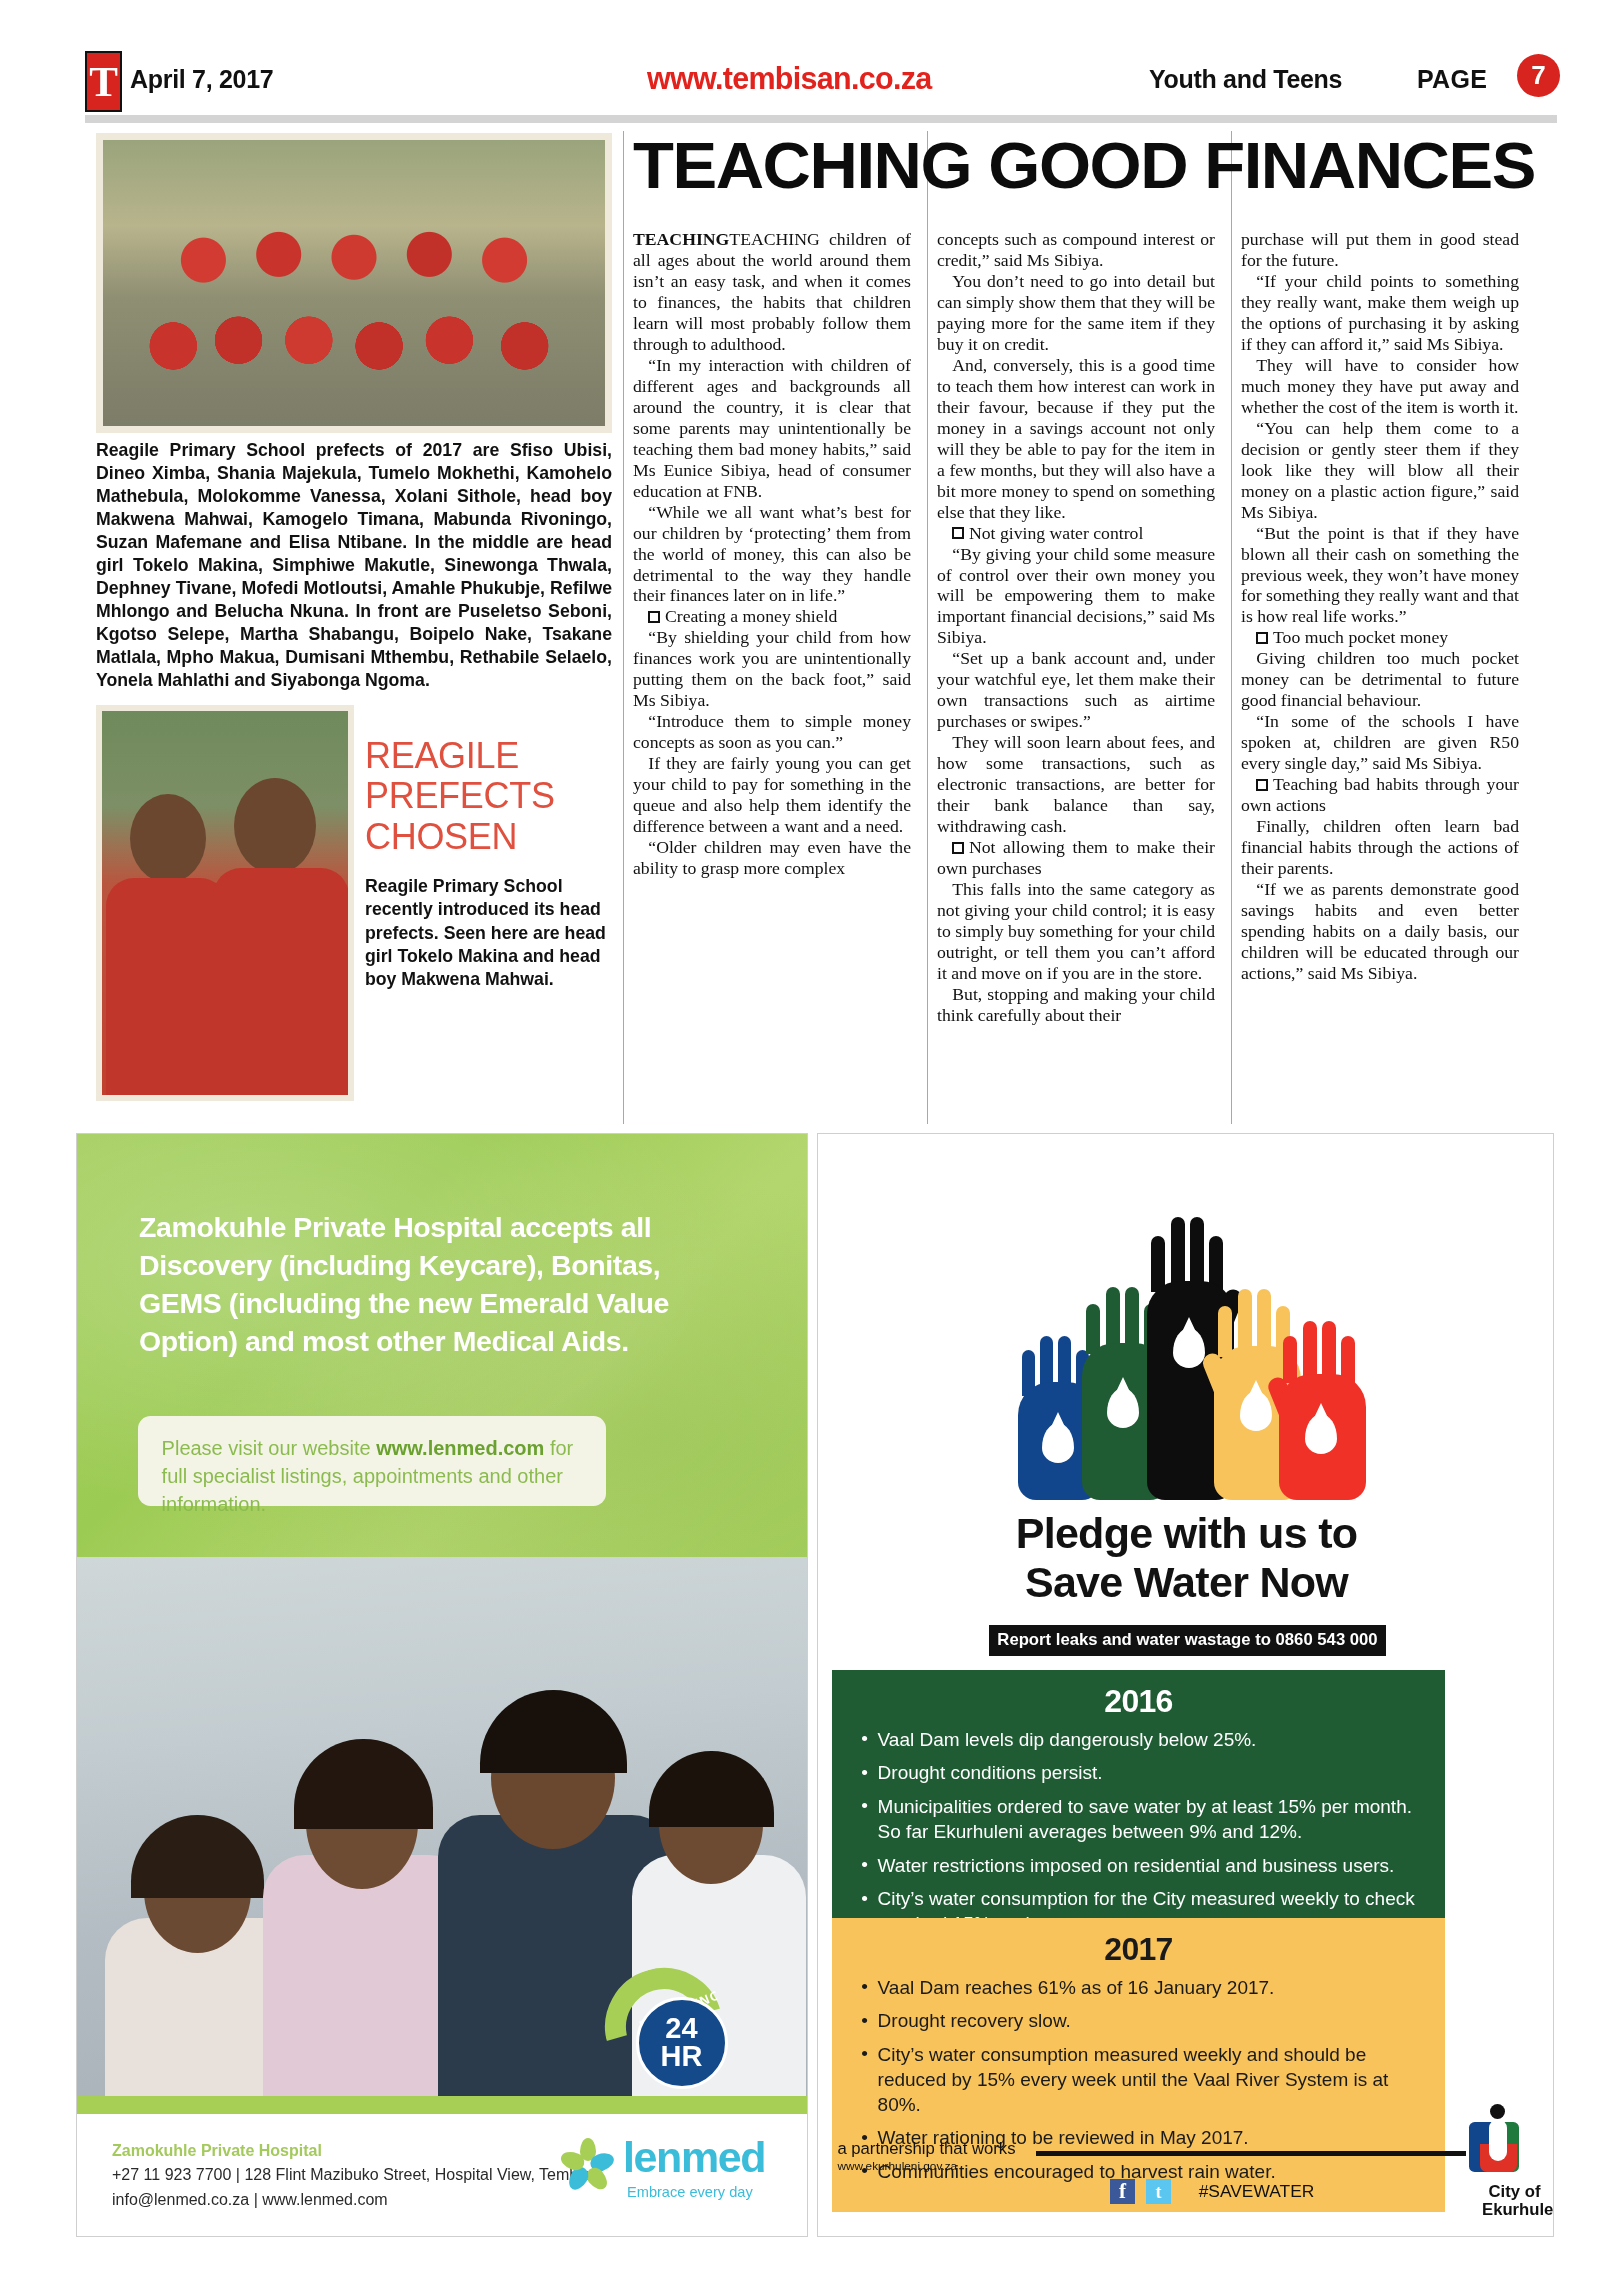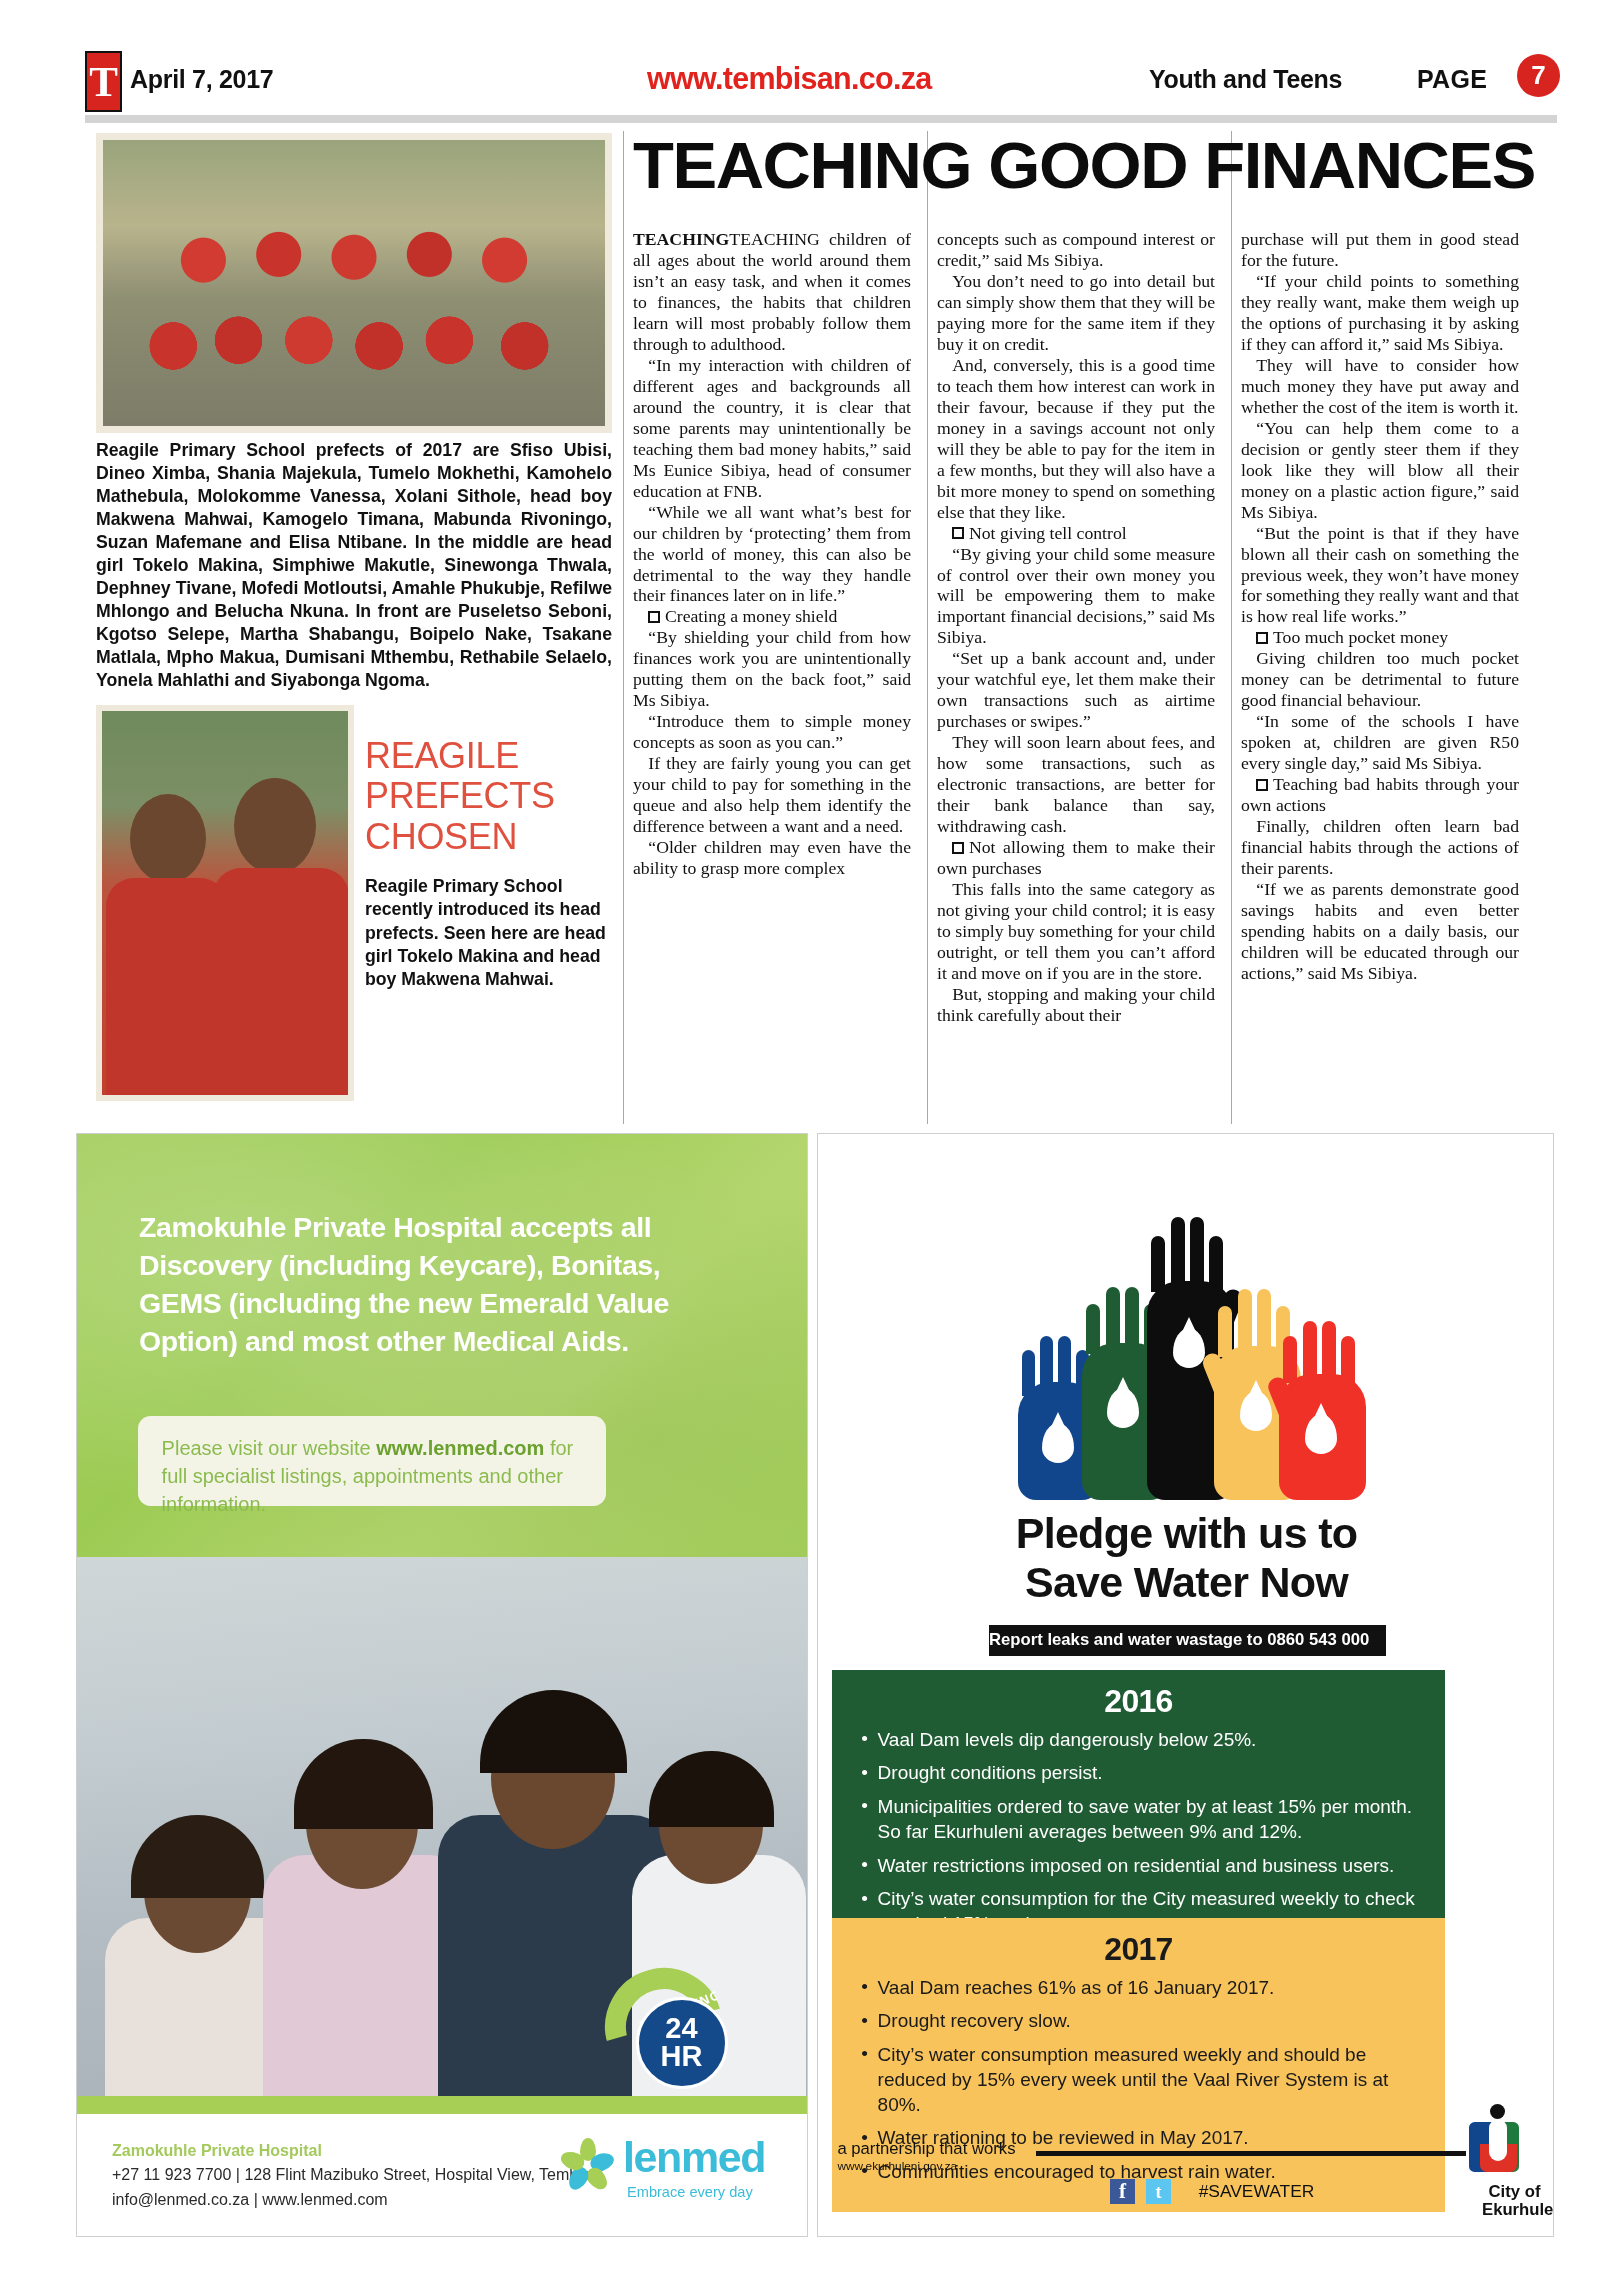--- a/index.html
+++ b/index.html
@@ -137,21 +137,21 @@
   .thumb{position:absolute;border-radius:18px;}
   .drop{position:absolute;background:#fff;width:32px;height:40px;
         border-radius:50% 50% 50% 50% / 62% 62% 38% 38%;}
   .drop:before{content:"";position:absolute;left:50%;top:-11.8px;margin-left:-7px;
                width:0;height:0;border-left:7px solid transparent;border-right:7px solid transparent;
                border-bottom:15.3px solid #fff;}
   .pledge{position:absolute;left:0;top:375px;width:737px;text-align:center;
           font-family:"Liberation Sans",sans-serif;font-weight:bold;font-size:43px;
           line-height:1.13;color:#121212;letter-spacing:-0.7px;}
   .report{position:absolute;left:171px;top:491px;width:397px;height:30.5px;background:#111;
-          display:flex;align-items:center;justify-content:flex-start;}
+          display:flex;align-items:center;justify-content:center;}
   .report span{font-family:"Liberation Sans",sans-serif;font-weight:bold;font-size:16.7px;color:#fff;}
   .yrbox{position:absolute;left:14px;width:613px;padding:12.5px 23.6px 18px 23.6px;}
   .yrbox h3{margin:0 0 8.3px 0;text-align:center;font-family:"Liberation Sans",sans-serif;
             font-weight:bold;font-size:32px;letter-spacing:-0.7px;}
   .yrbox ul{margin:0;padding:0;list-style:none;}
   .yrbox li{font-family:"Liberation Sans",sans-serif;font-size:19px;line-height:1.30;
             margin-bottom:9px;padding-left:22px;position:relative;}
   .yrbox li:before{content:"\2022";position:absolute;left:5.6px;top:-0.7px;}
   #box2016{top:536px;background:#1f5b33;color:#fff;}
   #box2016 h3{color:#fff;}
@@ -226,21 +226,21 @@
     <p>“By shielding your child from how finances work you are unintentionally putting them on the back foot,” said Ms Sibiya.</p>
     <p>“Introduce them to simple money concepts as soon as you can.”</p>
     <p>If they are fairly young you can get your child to pay for something in the queue and also help them identify the difference between a want and a need.</p>
     <p>“Older children may even have the ability to grasp more complex</p>
   </div>
 
   <div class="col" id="col2">
     <p class="lead">concepts such as compound interest or credit,” said Ms Sibiya.</p>
     <p>You don’t need to go into detail but can simply show them that they will be paying more for the same item if they buy it on credit.</p>
     <p>And, conversely, this is a good time to teach them how interest can work in their favour, because if they put the money in a savings account not only will they be able to pay for the item in a few months, but they will also have a bit more money to spend on something else that they like.</p>
-    <p class="bullet"><span class="sq"></span><span>Not giving tell control</span></p>
+    <p class="bullet"><span class="sq"></span><span>Not giving water control</span></p>
     <p>“By giving your child some measure of control over their own money you will be empowering them to make important financial decisions,” said Ms Sibiya.</p>
     <p>“Set up a bank account and, under your watchful eye, let them make their own transactions such as airtime purchases or swipes.”</p>
     <p>They will soon learn about fees, and how some transactions, such as electronic transactions, are better for their bank balance than say, withdrawing cash.</p>
     <p class="bullet"><span class="sq"></span><span>Not allowing them to make their own purchases</span></p>
     <p>This falls into the same category as not giving your child control; it is easy to simply buy something for your child outright, or tell them you can’t afford it and move on if you are in the store.</p>
     <p>But, stopping and making your child think carefully about their</p>
   </div>
 
   <div class="col" id="col3">
     <p class="lead">purchase will put them in good stead for the future.</p>

